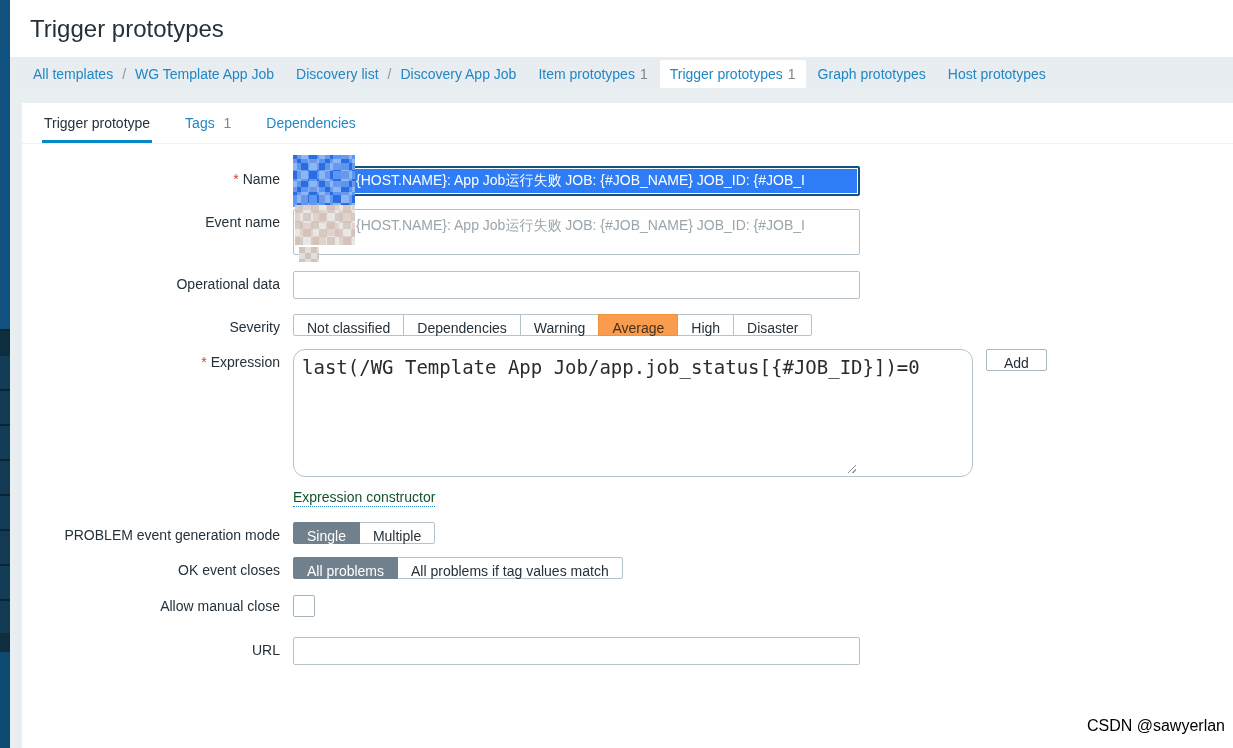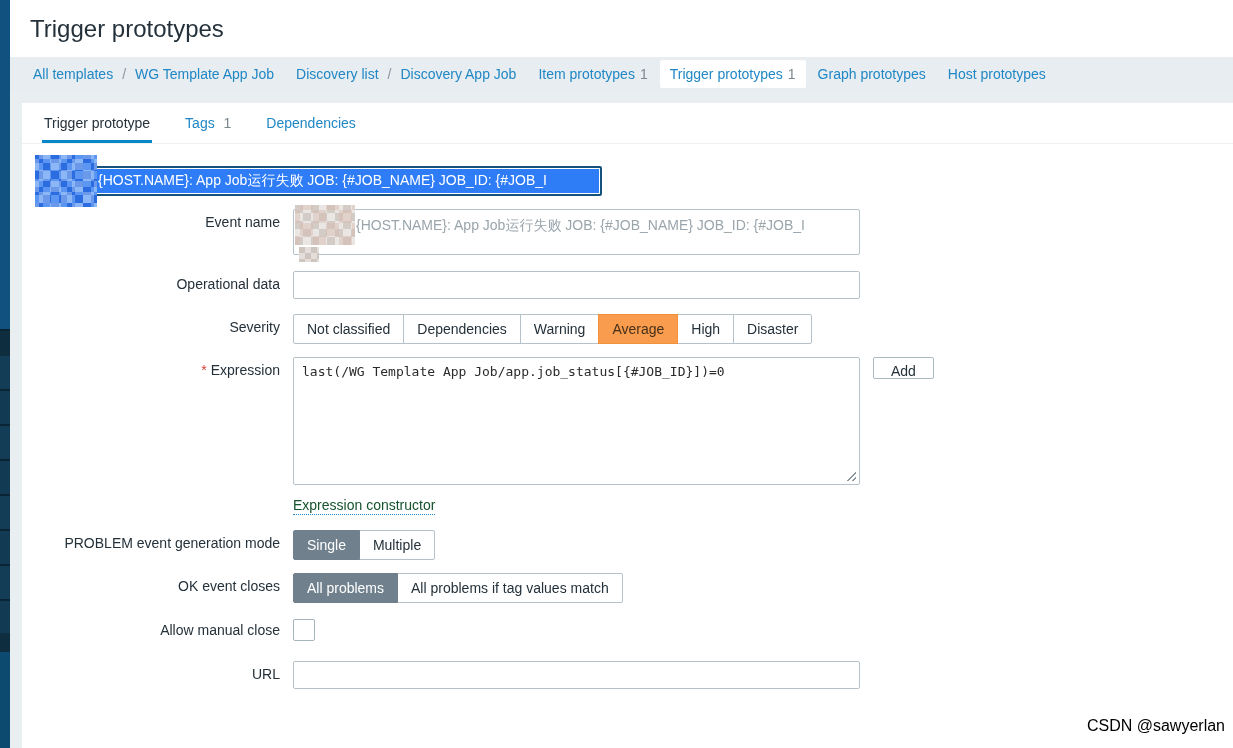--- a/index.html
+++ b/index.html
@@ -102,33 +102,33 @@
       repeating-conic-gradient(#eae6e3 0% 25%, #d3cbc6 0% 50%) 0 0 / 16px 16px;
   }
   .mosaic-gray-sm{
     position:absolute;left:5px;top:37px;width:20px;height:15px;z-index:5;
     background:repeating-conic-gradient(#e4ddd9 0% 25%, #cfc5bf 0% 50%) 0 0 / 12px 12px;
   }
   
   .seg{display:inline-flex;}
   .seg .segbtn{
     border:1px solid #b5c2c9;background:#fff;color:#24313a;font-size:14px;
-    padding:5px 13px;margin-left:-1px;cursor:pointer;height:30px;box-sizing:border-box;
+    padding:5px 13px;margin-left:-1px;cursor:pointer;height:22px;box-sizing:border-box;
     font-family:inherit;position:relative;
   }
   .seg .segbtn:first-child{margin-left:0;border-radius:2px 0 0 2px;}
   .seg .segbtn:last-child{border-radius:0 2px 2px 0;}
   .seg .segbtn.sel-gray{background:#70818d;border-color:#70818d;color:#fff;z-index:2;}
   .seg .segbtn.sel-orange{background:#f99c4d;border-color:#f2913c;color:#45301b;z-index:2;}
   
   .expr-wrap{display:flex;align-items:flex-start;}
   textarea.expr{
-    width:567px;height:128px;box-sizing:border-box;resize:none;
-    border:1px solid #b5c2c9;border-radius:2px;padding:6px 8px;
-    font-family:"DejaVu Sans Mono","Liberation Mono",monospace;font-size:13px;color:#2b2b2b;
+    width:680px;height:128px;box-sizing:border-box;resize:none;
+    border:1px solid #b5c2c9;border-radius:12px;padding:6px 8px;
+    font-family:"DejaVu Sans Mono","Liberation Mono",monospace;font-size:19px;color:#2b2b2b;
     outline:none;overflow:hidden;
   }
   .resize-corner{
     position:absolute;left:553px;top:114px;width:10px;height:10px;pointer-events:none;
     background:
       linear-gradient(135deg, transparent 0 55%, #8a959c 55% 63%, transparent 63% 78%, #8a959c 78% 86%, transparent 86%);
   }
   .add-btn{
     margin-left:13px;border:1px solid #aab8c0;background:#fff;color:#24313a;
     font-size:14px;padding:5px 17px;height:22px;border-radius:2px;cursor:pointer;
@@ -191,20 +191,23 @@
       <span class="crumb-count">1</span>
     </div>
     <div class="tab">
       <span>Dependencies</span>
     </div>
   </div>
 
   <div class="form">
 
     <div class="frow">
+      <div class="flabel">
+        <span class="req">*</span><span>Name</span>
+      </div>
       <div class="fcontrol">
         <div class="name-box">
           <div class="name-selection">{HOST.NAME}: App Job运行失败 JOB: {#JOB_NAME} JOB_ID: {#JOB_I</div>
           <div class="mosaic-blue"></div>
         </div>
       </div>
     </div>
 
     <div class="frow mb16">
       <div class="flabel"><span>Event name</span></div>

